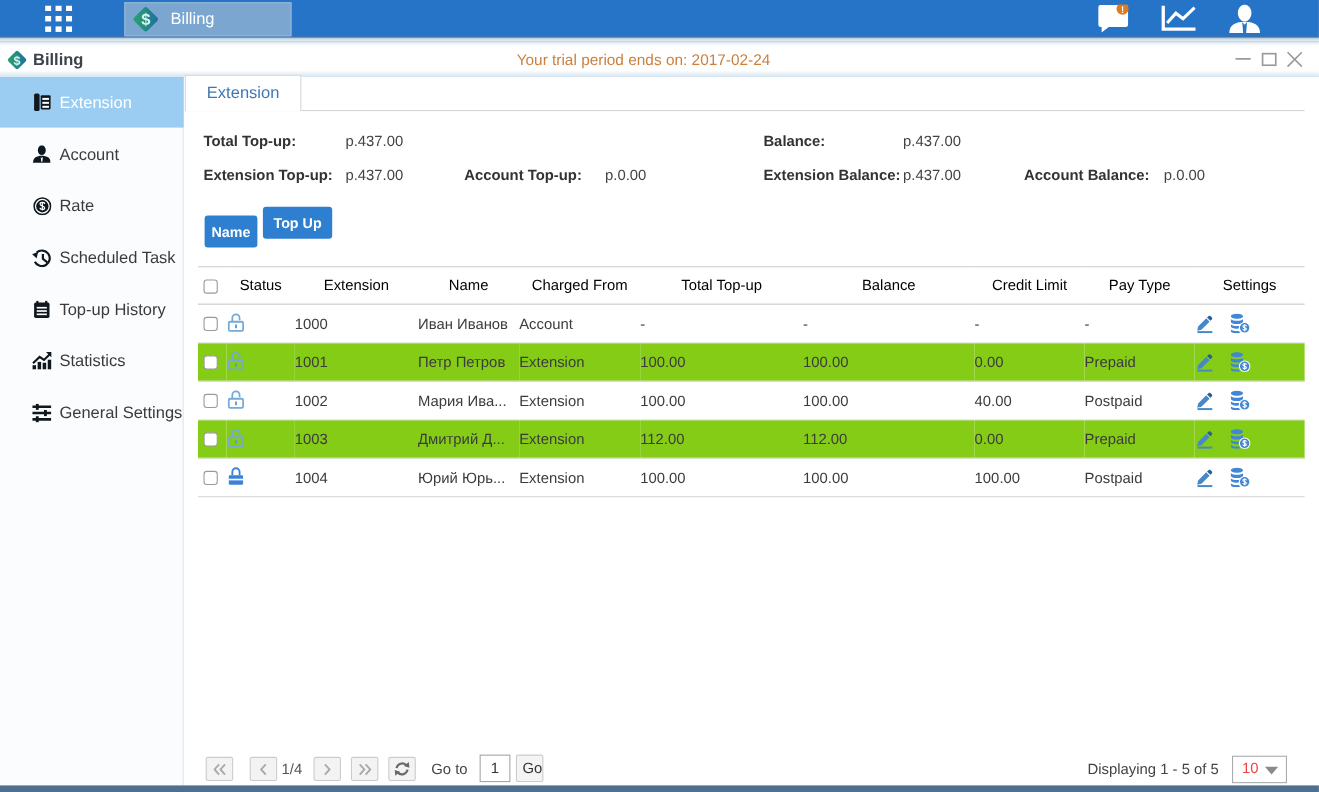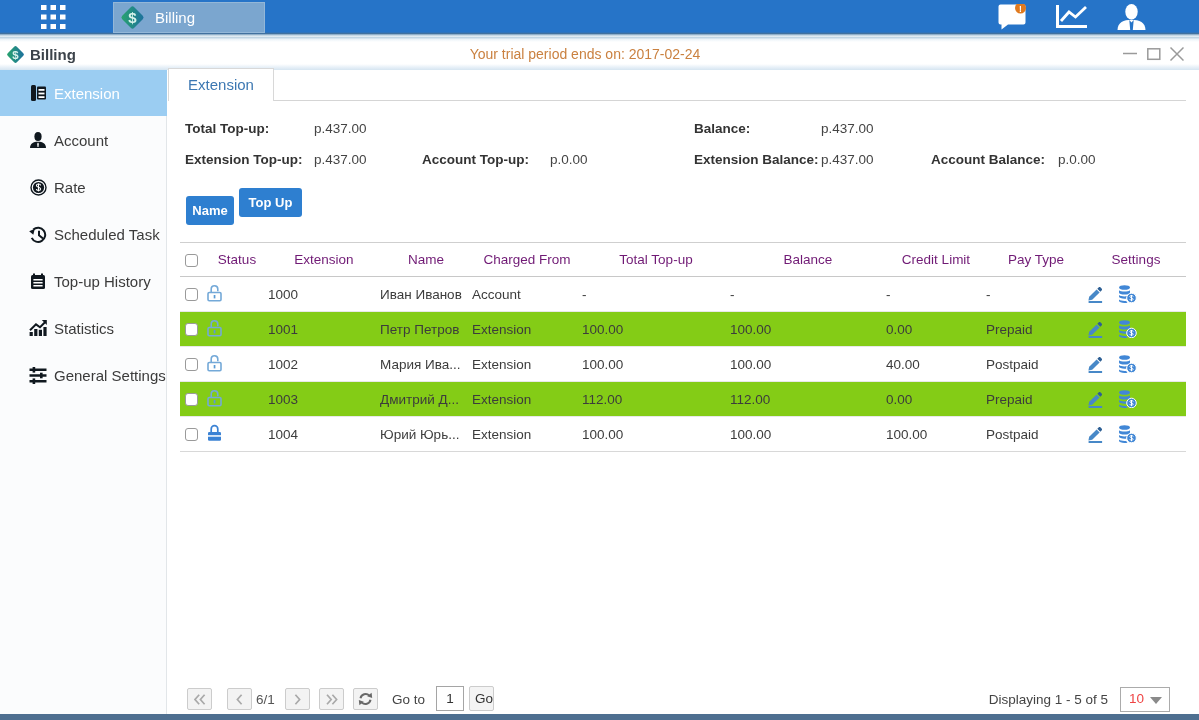--- a/index.html
+++ b/index.html
@@ -38,21 +38,21 @@
 .val{position:absolute;font-size:13.5px;color:#444}
 
 .btn{position:absolute;background:#2e7fd0;color:#fff;font-size:13px;font-weight:bold;
  border-radius:3px;text-align:center;line-height:29px;height:29px}
 #btn-edit{left:186px;top:196px;width:48px}
 #btn-top{left:239px;top:188px;width:63px}
 
 
 #tbl{position:absolute;left:180px;top:242px;width:1006px;border-collapse:collapse;table-layout:fixed;
  font-size:13.5px;color:#3c3c3c}
-#tbl th{font-weight:normal;height:34px;border-top:1px solid #cfcfcf;border-bottom:1px solid #c8c8c8;text-align:center;color:#701a75}
+#tbl th{font-weight:normal;height:34px;border-top:1px solid #cfcfcf;border-bottom:1px solid #c8c8c8;text-align:center;color:#000000}
 #tbl td{height:35px;border-bottom:1px solid #e8e8e8}
 #tbl tr.g td{background:#84cc16}
 #tbl tr:last-child td{border-bottom:1px solid #d8d8d8}
 .cb{width:13px;height:13px;border:1px solid #9a9a9a;border-radius:3px;background:#fff;display:inline-block;vertical-align:middle}
 
 
 .pbtn{position:absolute;width:25px;height:22px;top:688px;border:1px solid #ccc;background:#f3f3f3;
  border-radius:2px;text-align:center;color:#a9a9a9;font-size:16px;line-height:19px}
 #pg-t1{position:absolute;left:256px;top:692px;font-size:13.5px;color:#555}
 #pg-goto{position:absolute;left:392px;top:692px;font-size:13.5px;color:#444}
@@ -405,21 +405,21 @@
  </tr>
 </tbody>
   </table>
 
 <div class="pbtn" style="left:187px"><svg width="12" height="11" viewBox="0 0 12 11" style="margin-top:5px">
       <path d="M5.2 0.8L1 5.5l4.2 4.7M10.6 0.8L6.4 5.5l4.2 4.7" fill="none" stroke="#a9a9a9" stroke-width="1.7"></path>
     </svg></div>
 <div class="pbtn" style="left:227px"><svg width="7" height="11" viewBox="0 0 7 11" style="margin-top:5px">
       <path d="M5.6 0.8L1.4 5.5l4.2 4.7" fill="none" stroke="#a9a9a9" stroke-width="1.7"></path>
     </svg></div>
-<div id="pg-t1">6/1</div>
+<div id="pg-t1">1/4</div>
 <div class="pbtn" style="left:285px"><svg width="7" height="11" viewBox="0 0 7 11" style="margin-top:5px">
       <path d="M1.4 0.8l4.2 4.7-4.2 4.7" fill="none" stroke="#a9a9a9" stroke-width="1.7"></path>
     </svg></div>
 <div class="pbtn" style="left:319px"><svg width="12" height="11" viewBox="0 0 12 11" style="margin-top:5px">
       <path d="M1 0.8l4.2 4.7L1 10.2M6.4 0.8l4.2 4.7-4.2 4.7" fill="none" stroke="#a9a9a9" stroke-width="1.7"></path>
     </svg></div>
 <div class="pbtn" style="left:353px">
  <svg width="15" height="14" viewBox="0 0 15 14" style="margin-top:3px">
   <path d="M2.5 6.3a5.2 5.2 0 0 1 8.8-2.7" fill="none" stroke="#686868" stroke-width="2"></path>
   <path d="M13.6 0.8l.6 5.2-5-1.7z" fill="#686868"></path>

